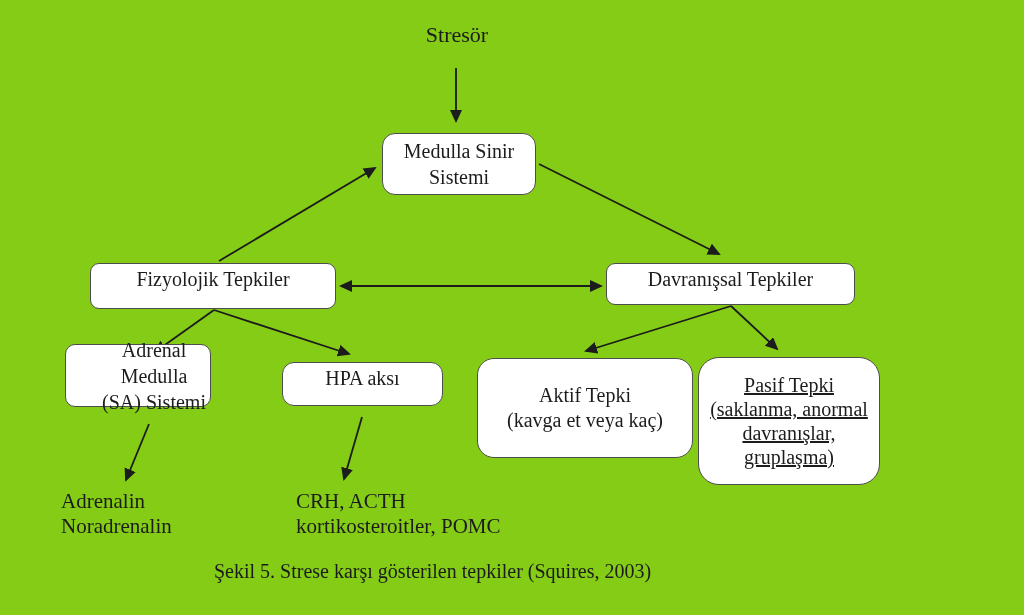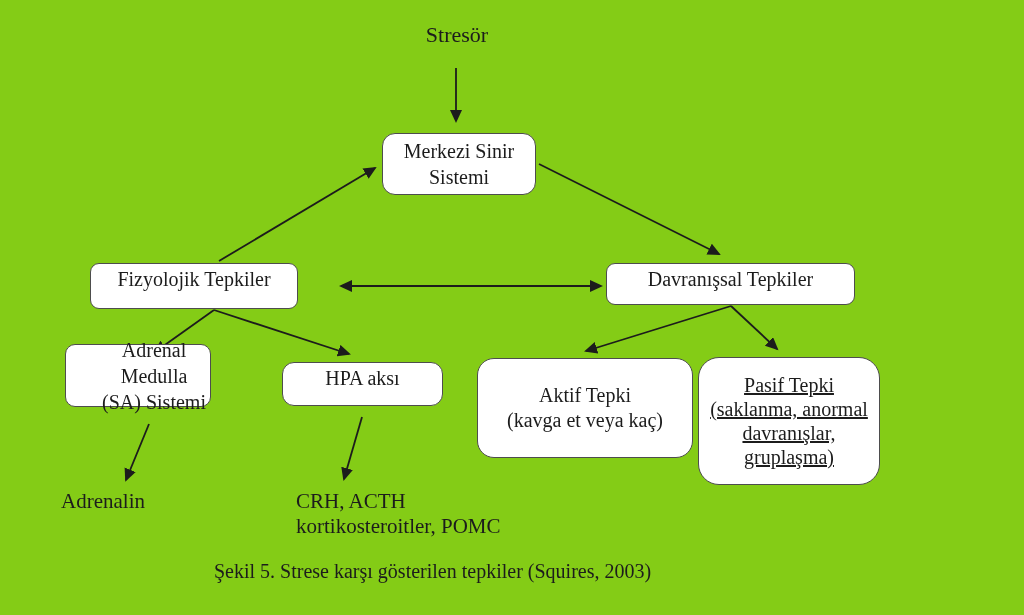--- a/index.html
+++ b/index.html
@@ -37,21 +37,21 @@
     flex-direction: column;
     justify-content: center;
     align-items: center;
   }
   .box.top {
     padding-top: 3px;
   }
   .box span { display: block; }
 
   #box-mss        { left: 382px; top: 133px; width: 154px; height: 62px; border-radius: 13px; line-height: 26px; }
-  #box-fizyolojik { left: 90px;  top: 263px; width: 208px; height: 46px; border-radius: 9px; }
+  #box-fizyolojik { left: 90px;  top: 263px; width: 246px; height: 46px; border-radius: 9px; }
   #box-davranissal{ left: 606px; top: 263px; width: 249px; height: 42px; border-radius: 9px; }
   #box-adrenal    { left: 65px;  top: 344px; width: 146px; height: 63px; border-radius: 10px; line-height: 26px; padding-left: 32px; }
   #box-hpa        { left: 282px; top: 362px; width: 161px; height: 44px; border-radius: 12px; }
   #box-aktif      { left: 477px; top: 358px; width: 216px; height: 100px; border-radius: 17px; }
   #box-pasif      { left: 698px; top: 357px; width: 182px; height: 128px; border-radius: 21px; line-height: 24px; text-decoration: underline; }
 
   .free-text {
     position: absolute;
     font-size: 21px;
     line-height: 25px;
@@ -97,21 +97,21 @@
       <line x1="731" y1="306" x2="586" y2="351" marker-end="url(#ah)"></line>
       <line x1="731" y1="306" x2="777" y2="349" marker-end="url(#ah)"></line>
       <line x1="149" y1="424" x2="126" y2="480" marker-end="url(#ah)"></line>
       <line x1="362" y1="417" x2="344" y2="479" marker-end="url(#ah)"></line>
     </g>
   </svg>
 
   <div class="free-text" id="stressor-label">Stresör</div>
 
   <div class="box center" id="box-mss">
-    <span>Merkezi Sinir</span>
+    <span>Medulla Sinir</span>
     <span>Sistemi</span>
   </div>
 
   <div class="box top" id="box-fizyolojik">
     <span>Fizyolojik Tepkiler</span>
   </div>
 
   <div class="box top" id="box-davranissal">
     <span>Davranışsal Tepkiler</span>
   </div>
@@ -132,20 +132,21 @@
 
   <div class="box center" id="box-pasif">
     <span>Pasif Tepki</span>
     <span>(saklanma, anormal</span>
     <span>davranışlar,</span>
     <span>gruplaşma)</span>
   </div>
 
   <div class="free-text" id="adrenal-output">
     <span style="display:block">Adrenalin</span>
+    <span style="display:block">Noradrenalin</span>
   </div>
 
   <div class="free-text" id="hpa-output">
     <span style="display:block">CRH, ACTH</span>
     <span style="display:block">kortikosteroitler, POMC</span>
   </div>
 
   <div id="figure-caption">Şekil 5. Strese karşı gösterilen tepkiler (Squires, 2003)</div>
 
 </div>

